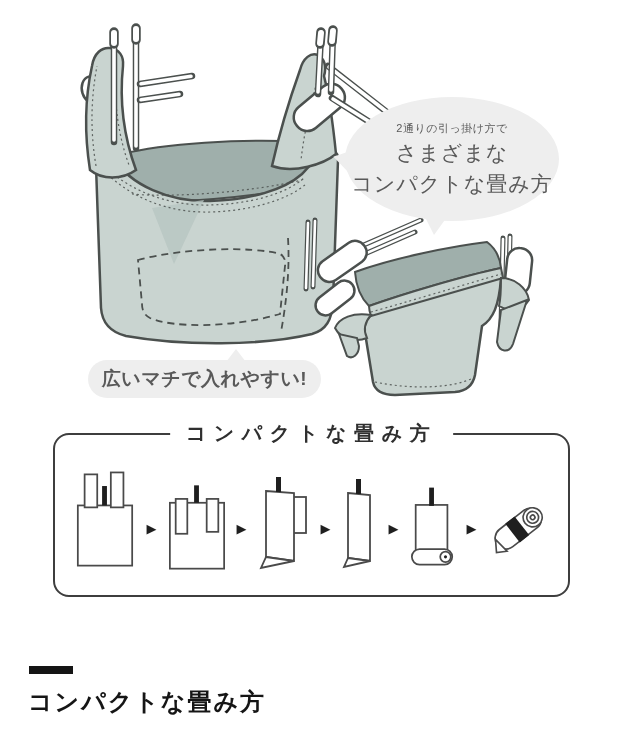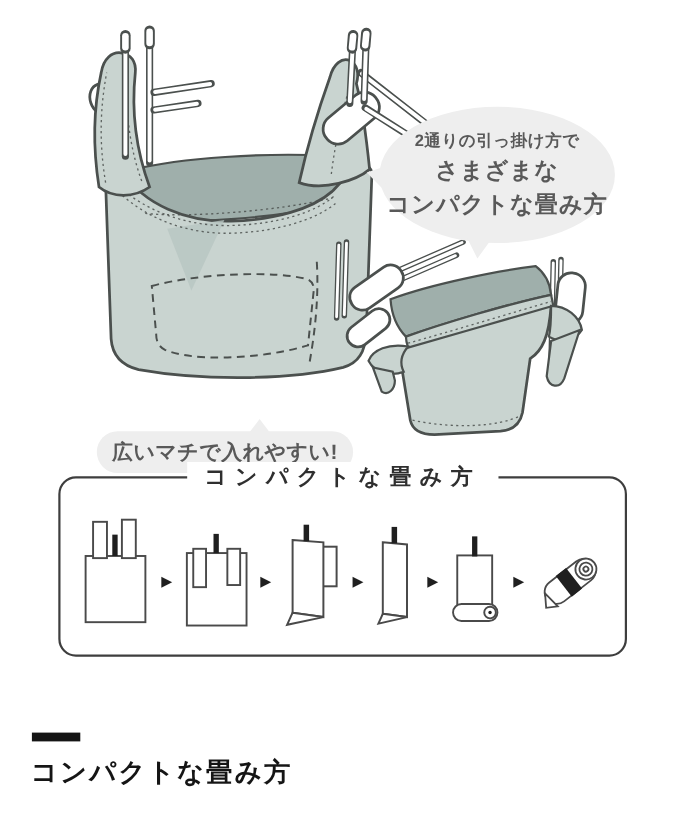--- a/index.html
+++ b/index.html
@@ -19,27 +19,27 @@
   .bubble-hang .tail-left{
     position:absolute;left:-12px;top:52px;width:0;height:0;
     border-top:9px solid transparent;border-bottom:14px solid transparent;
     border-right:18px solid var(--bubble-bg);transform:rotate(8deg);
   }
   .bubble-hang .tail-bottom{
     position:absolute;left:80px;bottom:-14px;width:0;height:0;
     border-left:9px solid transparent;border-right:13px solid transparent;
     border-top:18px solid var(--bubble-bg);
   }
-  .bubble-line-sm{font-size:15px;font-weight:700;letter-spacing:.5px;}
-  .bubble-line-lg{font-size:21px;font-weight:700;letter-spacing:1px;}
+  .bubble-line-sm{font-size:11px;font-weight:400;letter-spacing:.5px;}
+  .bubble-line-lg{font-size:21px;font-weight:400;letter-spacing:1px;}
 
   .bubble-gusset{
     left:88px;top:360px;width:233px;height:38px;border-radius:19px;
     background:var(--bubble-bg);display:flex;align-items:center;justify-content:center;
-    color:var(--bubble-text);font-size:19px;font-weight:700;letter-spacing:.5px;margin-top:32px;
+    color:var(--bubble-text);font-size:19px;font-weight:700;letter-spacing:.5px;
   }
   .bubble-gusset .tail-up{
     position:absolute;top:-11px;left:138px;width:0;height:0;
     border-left:10px solid transparent;border-right:10px solid transparent;
     border-bottom:13px solid var(--bubble-bg);
   }
 
   
   .fold-box{
     left:53px;top:433px;width:513px;height:160px;

